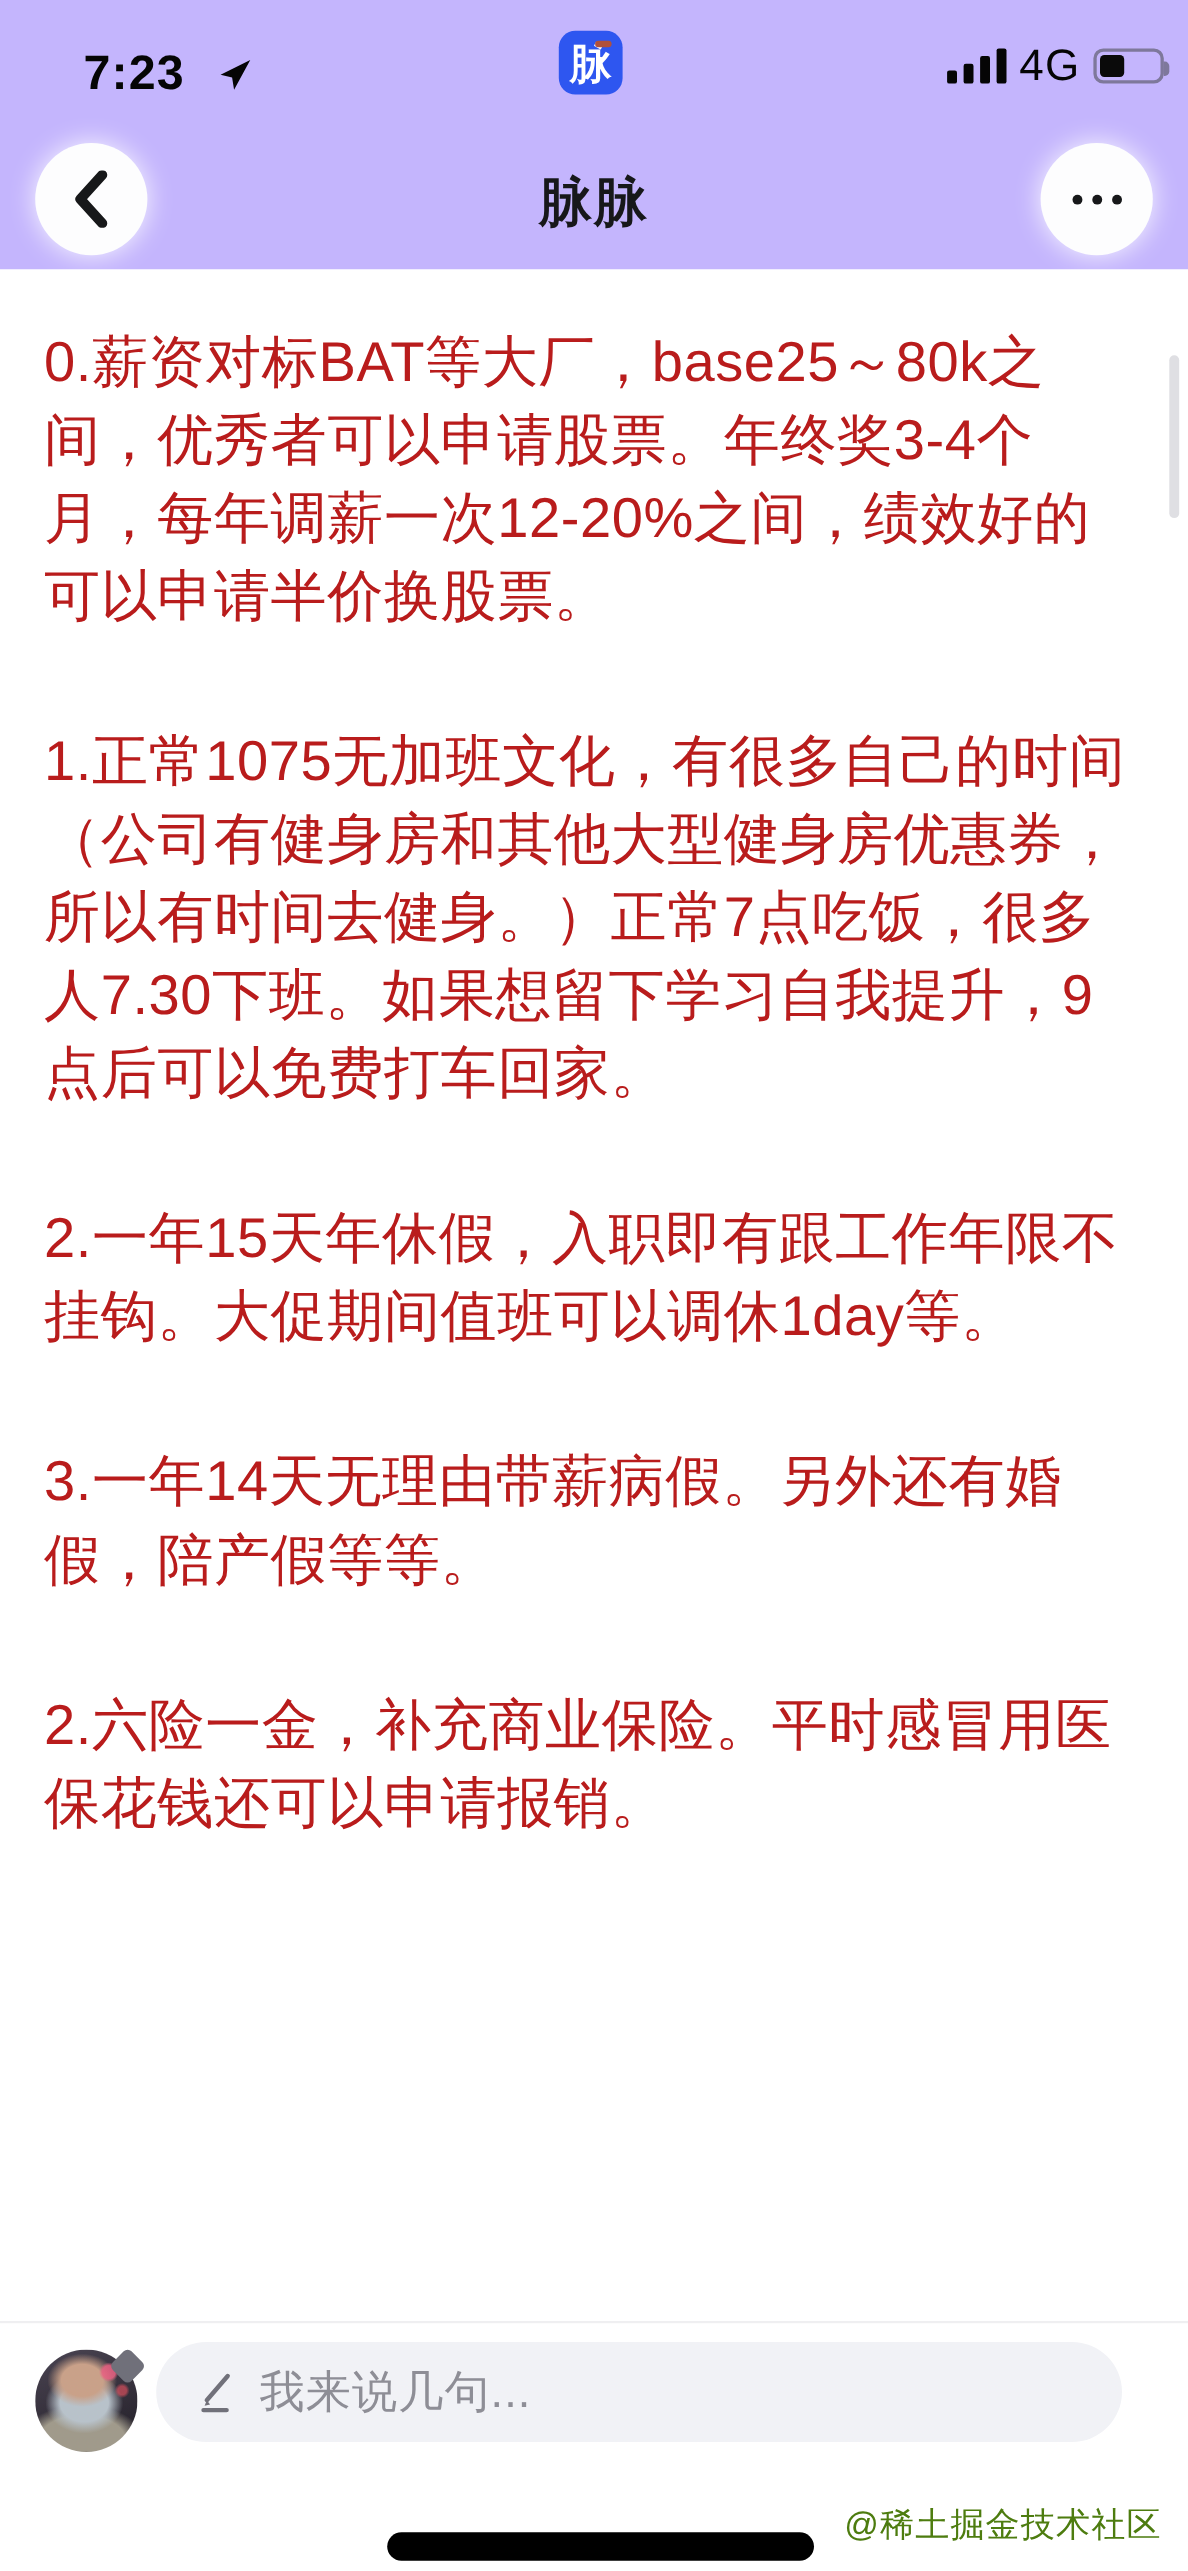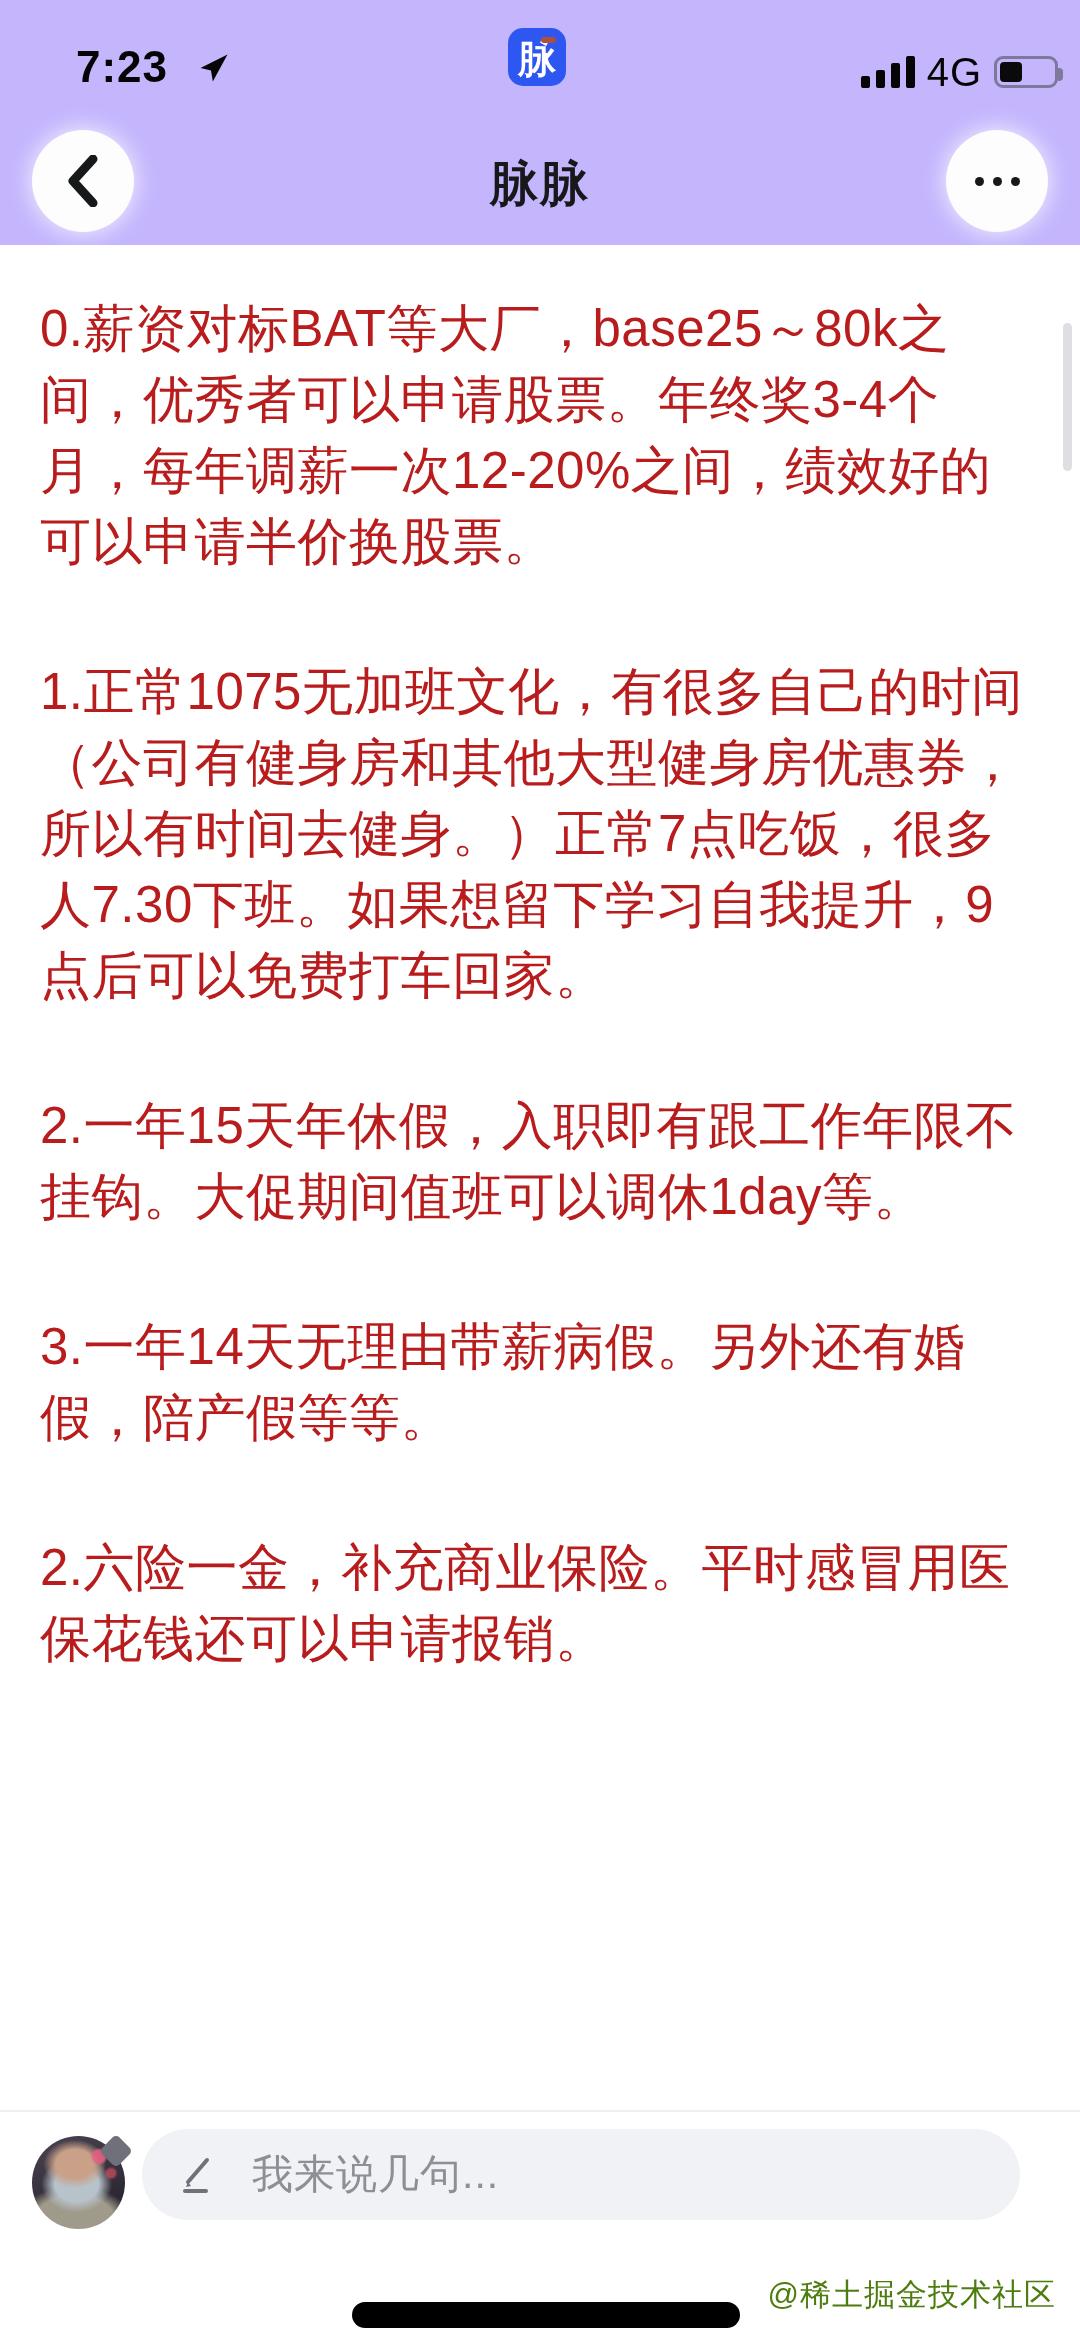--- a/index.html
+++ b/index.html
@@ -9,21 +9,21 @@
     background:#ffffff; font-family:"Liberation Sans", sans-serif;
   }
   
   .header { position:absolute; top:0; left:0; width:1080px; height:245px; background:#c4b5fd; }
   .time { position:absolute; left:76px; top:42px; font-size:44px; font-weight:700; color:#050505; letter-spacing:1px; }
   .loc-arrow { position:absolute; left:196px; top:50px; width:36px; height:36px; }
   .app-badge { position:absolute; left:508px; top:28px; width:58px; height:58px; border-radius:15px;
     background:#2e56f0; display:flex; align-items:center; justify-content:center; }
   .app-badge .glyph { color:#fff; font-size:38px; font-weight:700; line-height:1; margin-top:4px; }
   .app-badge .dash { position:absolute; top:9px; left:33px; width:15px; height:6px; border-radius:3px; background:#b0503c; }
-  .right-status { position:absolute; right:22px; top:48px; height:48px; display:flex; align-items:center; }
+  .right-status { position:absolute; right:22px; top:36px; height:48px; display:flex; align-items:center; }
   .signal { display:flex; align-items:flex-end; height:32px; margin-right:12px; }
   .signal i { display:block; width:9px; background:#050505; border-radius:2px; margin-left:6px; }
   .signal i:nth-child(1){height:12px;} .signal i:nth-child(2){height:18px;}
   .signal i:nth-child(3){height:25px;} .signal i:nth-child(4){height:32px;}
   .net-label { font-size:40px; color:#050505; margin-right:12px; letter-spacing:1px; }
   .battery { position:relative; width:64px; height:32px; border:3px solid rgba(70,70,75,.55); border-radius:9px; }
   .battery .fill { position:absolute; left:3px; top:3px; bottom:3px; width:22px; background:#0a0a0a; border-radius:4px; }
   .battery .nub { position:absolute; right:-8px; top:9px; width:5px; height:13px; background:rgba(70,70,75,.55); border-radius:0 4px 4px 0; }
   .circle-btn { position:absolute; top:130px; width:102px; height:102px; border-radius:50%; background:#fdfdfe;
     display:flex; align-items:center; justify-content:center; box-shadow:0 0 24px rgba(255,255,255,.9); }
@@ -46,21 +46,21 @@
     background:
       radial-gradient(circle at 72% 22%, rgba(233,96,130,.85) 0 6%, rgba(233,96,130,0) 9%),
       radial-gradient(circle at 85% 40%, rgba(214,78,92,.7) 0 4%, rgba(214,78,92,0) 7%),
       radial-gradient(ellipse 34% 26% at 46% 30%, #c9a189 0 60%, rgba(201,161,137,0) 100%),
       radial-gradient(ellipse 38% 30% at 48% 52%, #b8c2ca 0 62%, rgba(184,194,202,0) 100%),
       radial-gradient(ellipse 60% 34% at 46% 88%, #a09a8b 0 70%, rgba(160,154,139,0) 100%),
       linear-gradient(160deg, #4a4452 0%, #342f3a 55%, #201d26 100%); }
   .bubble-tail { position:absolute; left:104px; top:27px; width:24px; height:24px; background:#70707a;
     border-radius:5px; transform:rotate(45deg); }
   .input-pill { position:absolute; left:142px; top:17px; width:878px; height:91px; border-radius:46px;
-    background:#f1f2f6; display:flex; align-items:center; padding-left:34px;gap:16px; }
+    background:#f1f2f6; display:flex; align-items:center; padding-left:34px; }
   .pencil { width:44px; height:44px; flex:0 0 auto; }
   .placeholder { font-size:41px; color:#8e8e96; margin-left:16px; letter-spacing:1px; }
   .home-indicator { position:absolute; left:352px; top:190px; width:388px; height:26px; border-radius:14px; background:#000; }
   .watermark { position:absolute; right:24px; top:162px; font-size:31px; color:#4d7c0f; letter-spacing:1px; }
 </style>
 </head>
 <body>
 
 <div class="screen">
 

